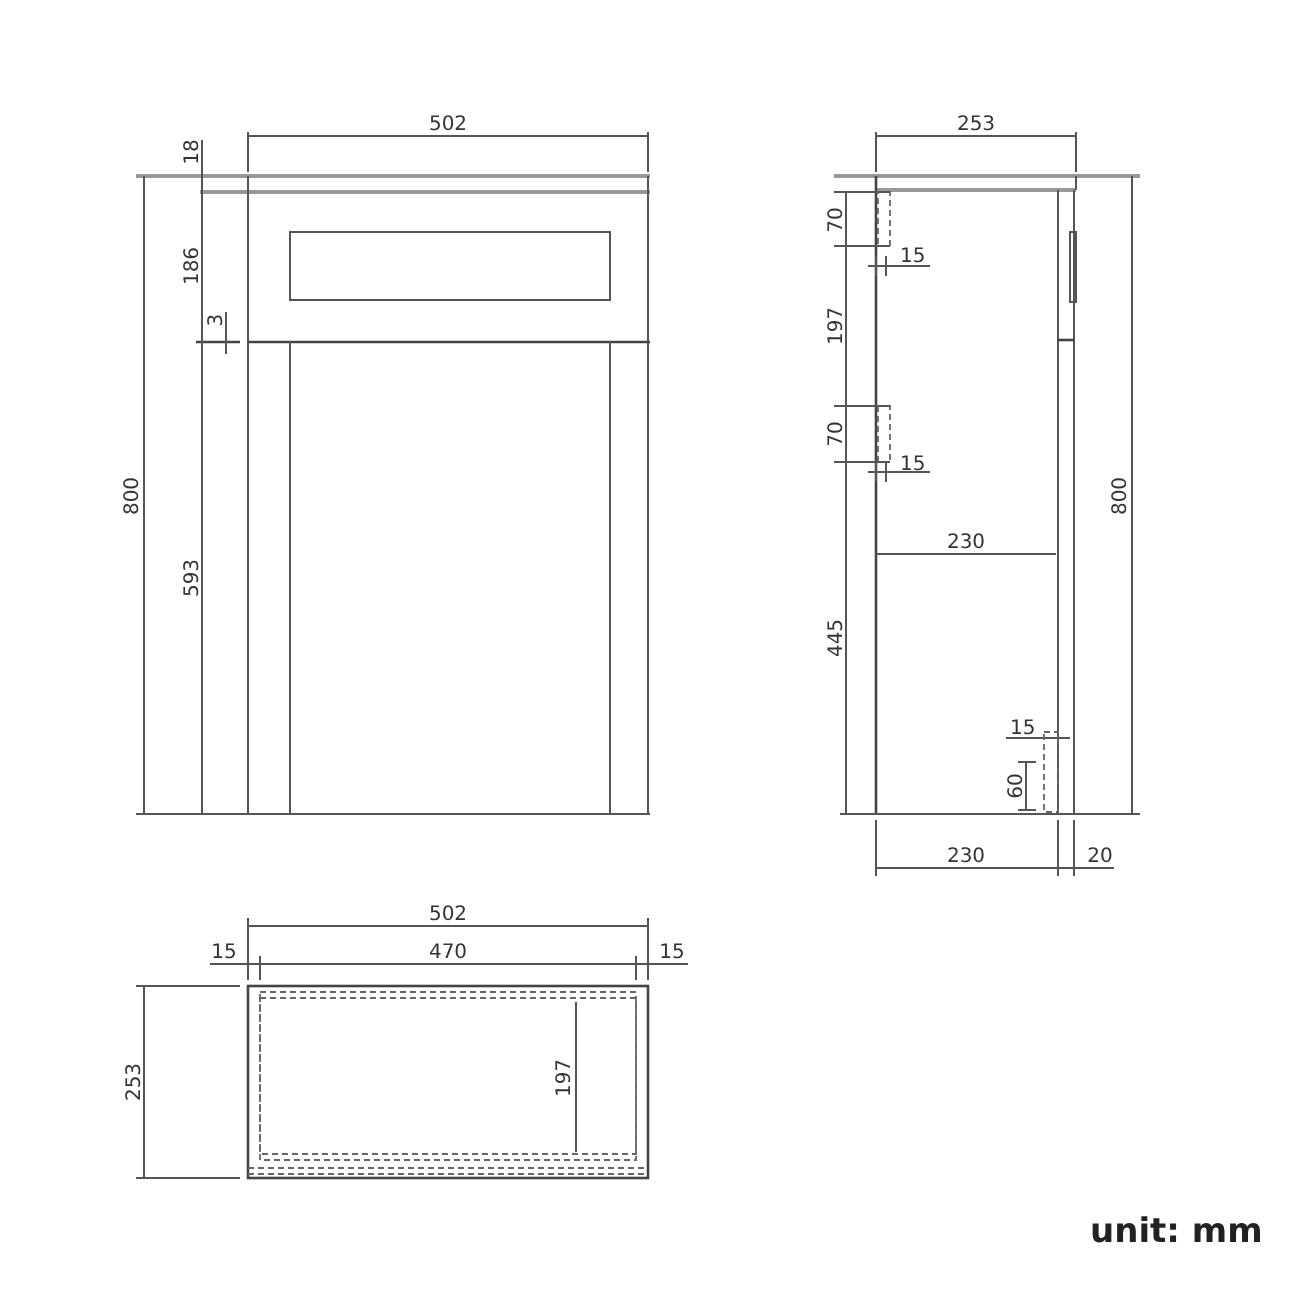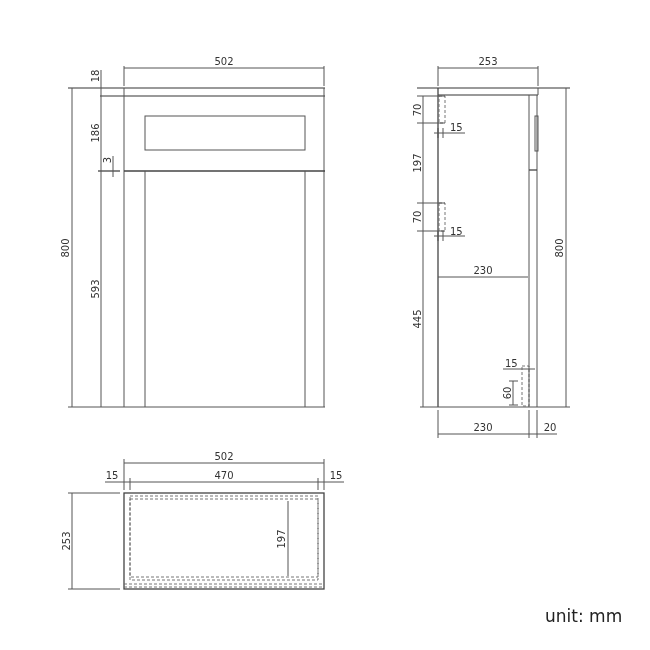--- a/index.html
+++ b/index.html
@@ -3,21 +3,21 @@
 <meta charset="utf-8">
 <style>
   html, body { margin: 0; padding: 0; background: #ffffff; }
   body { width: 650px; height: 650px; position: relative; overflow: hidden; font-family: "DejaVu Sans", sans-serif; }
   svg { position: absolute; left: 0; top: 0; }
   .ln { stroke: #555; stroke-width: 1; fill: none; }
   .thick { stroke: #444; stroke-width: 1.3; fill: none; }
   .grey { stroke: #999; stroke-width: 2; fill: none; }
   .dash { stroke: #666; stroke-width: 0.9; fill: none; stroke-dasharray: 3 2; }
   .txt { font-family: "DejaVu Sans", sans-serif; font-size: 10px; fill: #333; }
-  .unit { position: absolute; left: 545px; top: 606px; font-family: "DejaVu Sans", sans-serif; font-size: 17px; color: #222; }
+  .unit { position: absolute; left: 545px; top: 606px; font-family: "DejaVu Sans", sans-serif; font-size: 17px; color: #222; font-weight: bold; }
 </style>
 </head>
 <body>
 
 <svg width="650" height="650" viewBox="0 0 650 650">
 
   <g>
 
     <line class="ln" x1="124" y1="66" x2="124" y2="86"></line>
     <line class="ln" x1="324" y1="66" x2="324" y2="86"></line>

